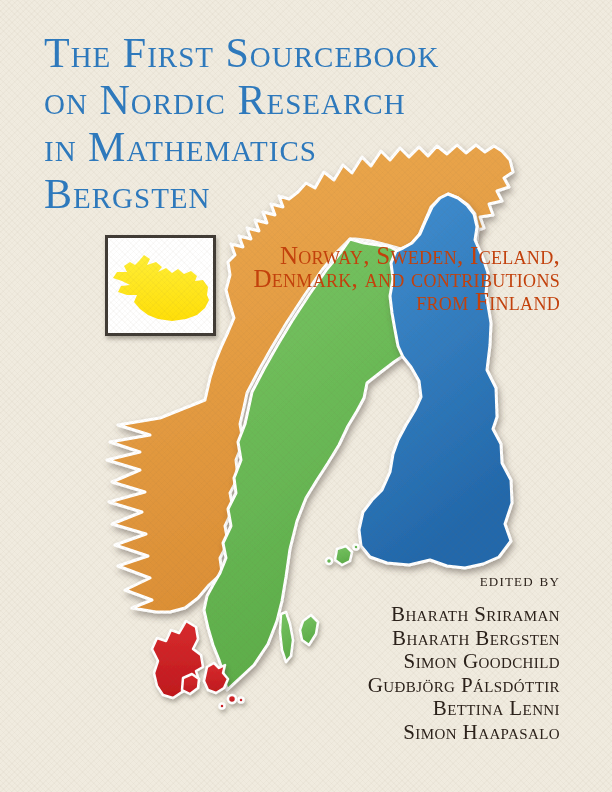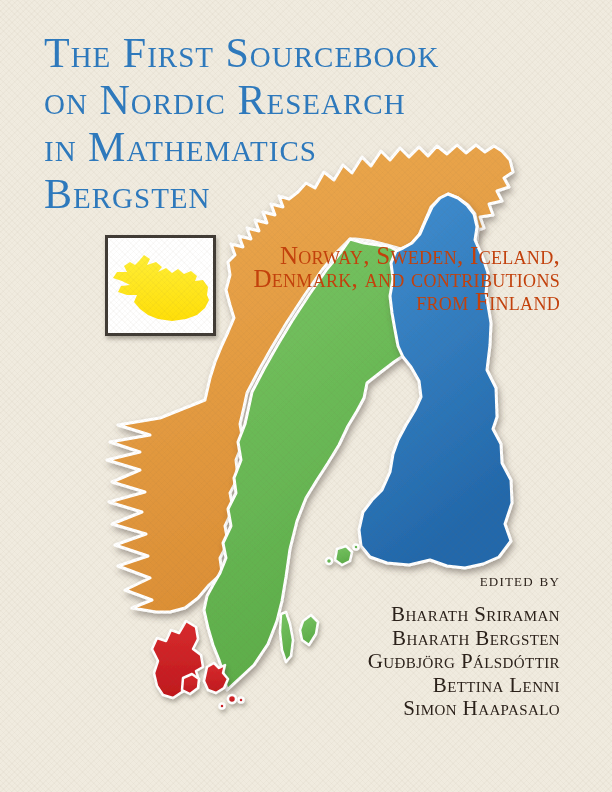--- a/index.html
+++ b/index.html
@@ -134,18 +134,19 @@
   <div class="subtitle">
     <div>Norway, Sweden, Iceland,</div>
     <div>Denmark, and contributions</div>
     <div>from Finland</div>
   </div>
 
   <div class="editors">
     <div class="edited-by">edited by</div>
     <div class="editor-name">Bharath Sriraman</div>
     <div class="editor-name">Bharath Bergsten</div>
+    <div class="editor-name">Simon Goodchild</div>
     <div class="editor-name">Guðbjörg Pálsdóttir</div>
     <div class="editor-name">Bettina Lenni</div>
     <div class="editor-name">Simon Haapasalo</div>
   </div>
 
 </div>
 
 </body></html>

